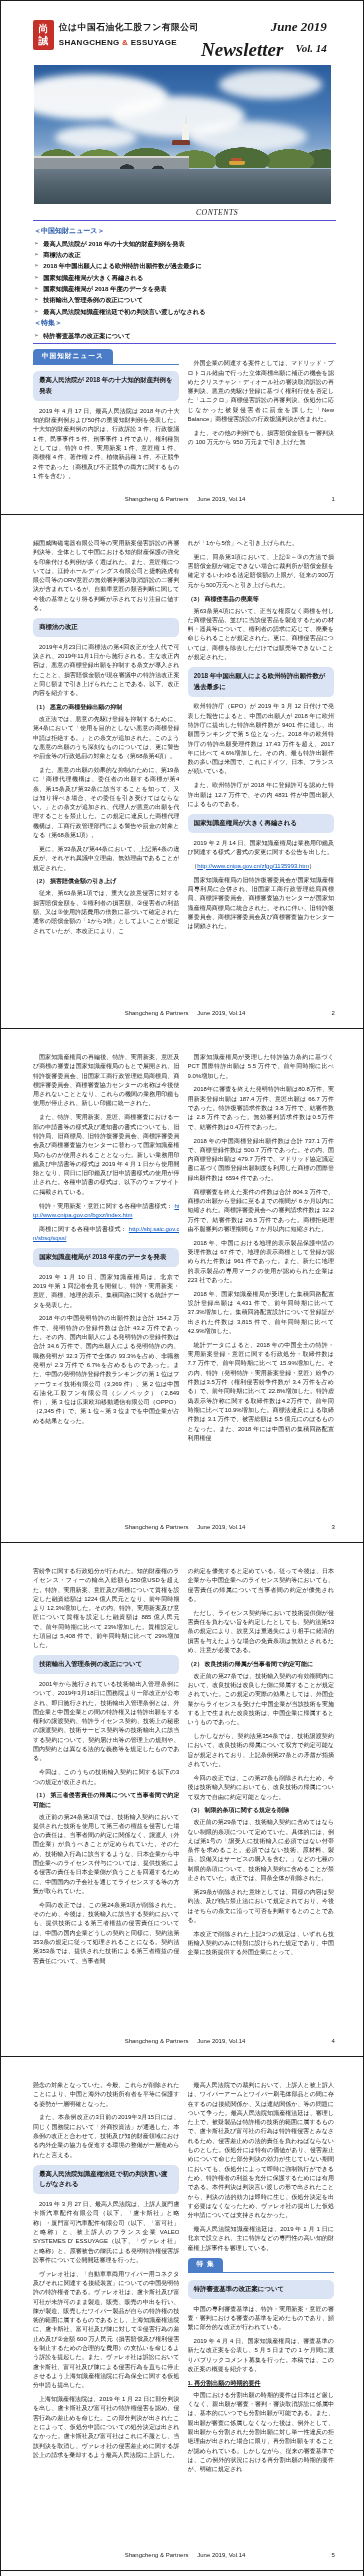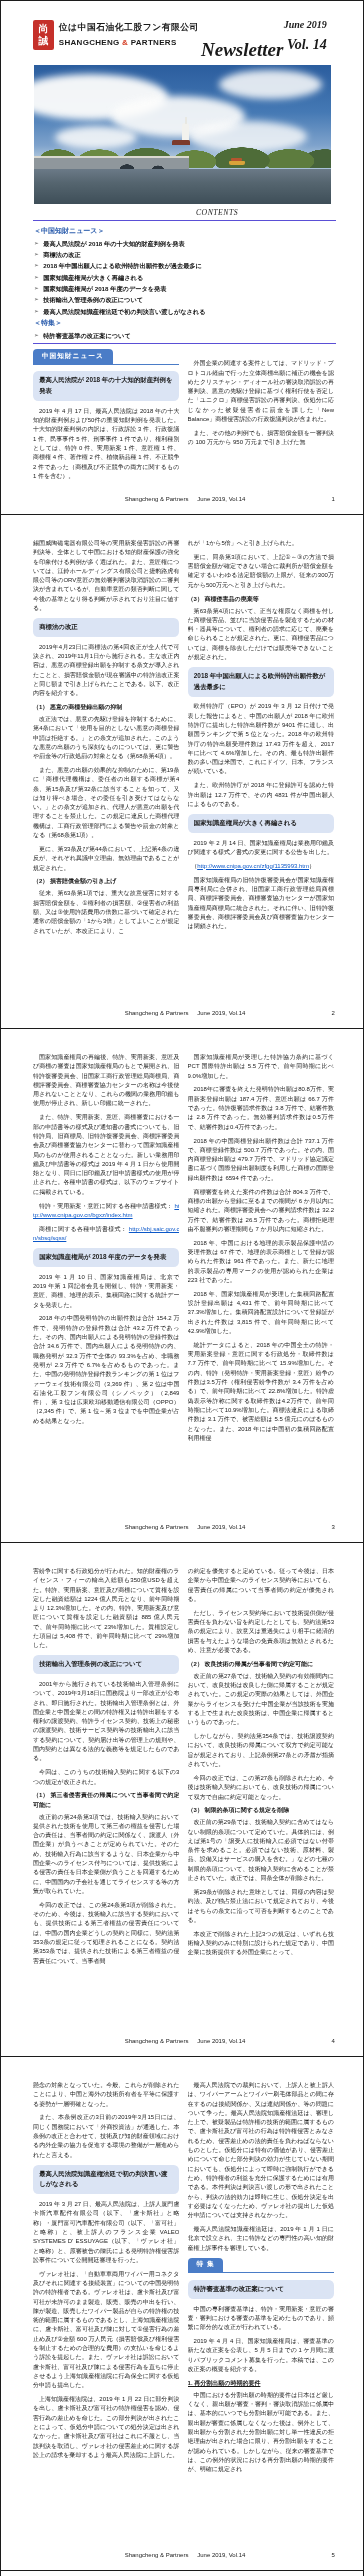--- a/index.html
+++ b/index.html
@@ -9,22 +9,22 @@
 
   
   .header{position:absolute;top:17.5px;left:32px;right:27px;height:40px;}
   .brand{position:absolute;left:0;top:1px;display:flex;gap:5.2px;align-items:center;}
   .seal{width:20.6px;height:30px;background:#c5302a;border-radius:2.1px;color:#fff;display:flex;flex-direction:column;align-items:center;justify-content:center;font-weight:bold;font-size:9.8px;line-height:11.3px;letter-spacing:0;}
   .company .cn{font-size:8.8px;font-weight:600;letter-spacing:0.5px;white-space:nowrap;}
   .company .en{font-size:8px;font-weight:600;letter-spacing:0.3px;white-space:nowrap;margin-top:3.1px;}
   .company .amp{color:#d43c23;}
   .wordmark{position:absolute;left:168px;top:20px;font-family:"Liberation Serif","DejaVu Serif",serif;font-style:italic;font-weight:bold;font-size:19px;}
   .issue-block{position:absolute;right:9.3px;top:0;text-align:right;font-family:"Liberation Serif","DejaVu Serif",serif;font-style:italic;font-weight:bold;}
-  .issue-date{font-size:10px;font-style:italic;}
-  .issue-vol{font-size:14px;margin-top:7.2px;}
+  .issue-date{font-size:13px;font-style:italic;}
+  .issue-vol{font-size:11px;margin-top:7.2px;}
 
   
   .photo{position:absolute;left:33px;top:64px;width:297px;height:139px;overflow:hidden;background:linear-gradient(180deg,#2b5d9e 0%,#4579b4 34%,#7fa3cc 58%,#a9c2da 66%);}
   .cloud{position:absolute;background:#fdfdfc;border-radius:50%;filter:blur(3.6px);opacity:.95;}
   .c1{width:155px;height:46px;left:-20.6px;top:9.3px;}
   .c2{width:134px;height:41px;left:77px;top:31px;opacity:.9;}
   .c3{width:103px;height:29px;left:185px;top:5.2px;opacity:.85;}
   .c4{width:118px;height:31px;left:155px;top:56px;opacity:.8;}
   .c5{width:82px;height:23px;left:20.6px;top:61px;opacity:.85;}
   .trees{position:absolute;left:0;top:76px;width:100%;height:27px;
@@ -83,21 +83,21 @@
 
 <div class="page">
   <div class="header">
     <div class="brand">
       <div class="seal">
         <span>尚</span>
         <span>誠</span>
       </div>
       <div class="company">
         <div class="cn">位は中国石油化工股フン有限公司</div>
-        <div class="en"><span>SHANGCHENG</span> <span class="amp">&amp;</span> <span>PARTNERS</span></div>
+        <div class="en"><span>SHANGCHENG</span> <span class="amp">&amp;</span> <span>ESSUYAGE</span></div>
       </div>
     </div>
     <div class="wordmark">Newsletter</div>
     <div class="issue-block">
       <div class="issue-date">June 2019</div>
       <div class="issue-vol">Vol. 14</div>
     </div>
   </div>
 
   <div class="photo">

